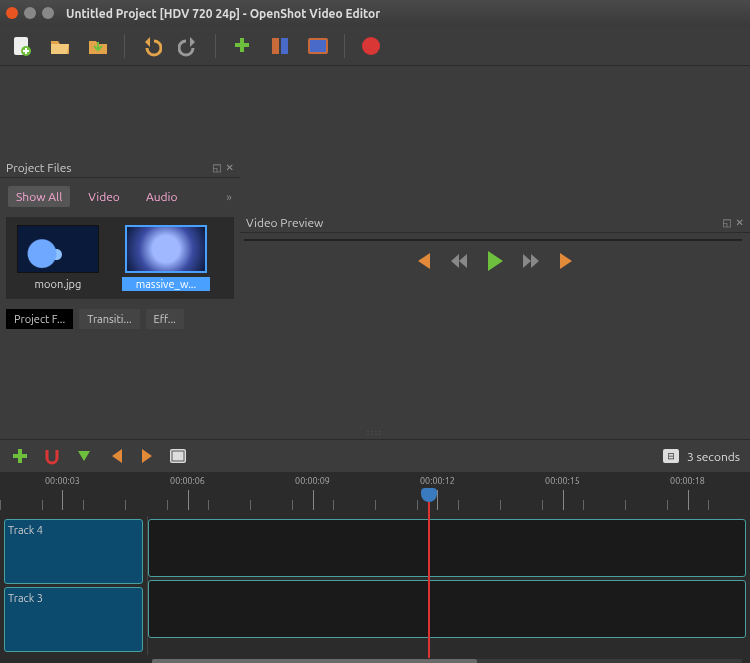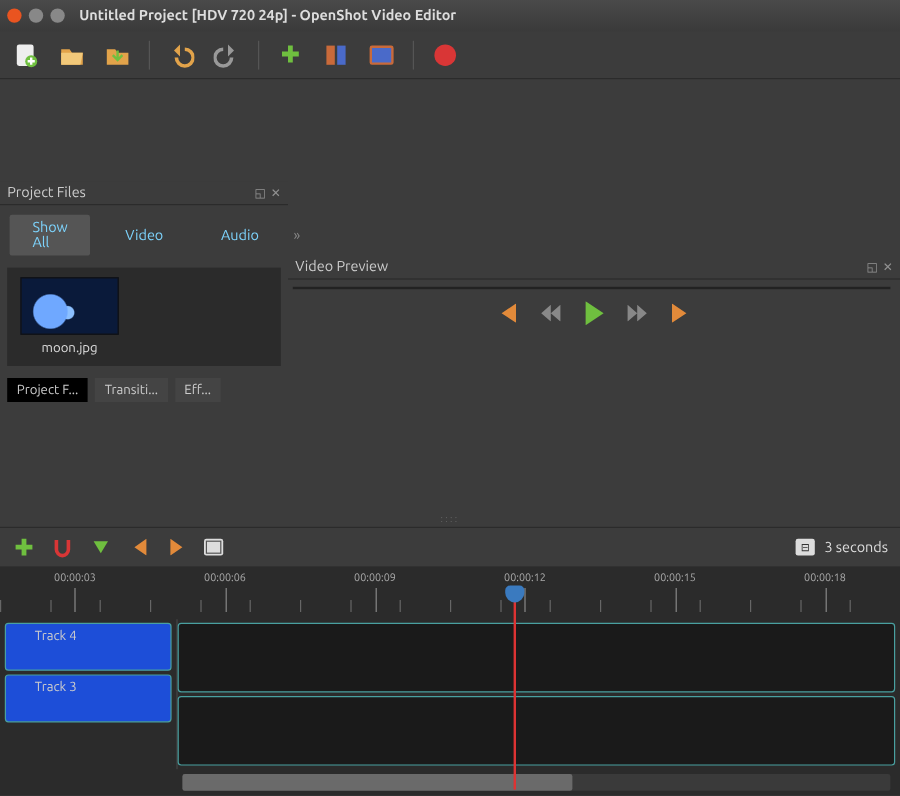--- a/index.html
+++ b/index.html
@@ -11,21 +11,21 @@
 .win-max { background: #888; }
 .title-text { font-weight: bold; color: #ddd; margin-left: 6px; font-size: 12px; }
 .toolbar { height: 40px; background: #3c3c3c; display: flex; align-items: center; padding: 4px 10px; gap: 14px; border-bottom: 1px solid #2b2b2b; }
 .tb-icon { width: 24px; height: 24px; display: flex; align-items: center; justify-content: center; cursor: pointer; }
 .tb-sep { width:1px; height:24px; background:#555; }
 .content { display: flex; height: 360px; align-items: center; }
 .left-panel { width: 240px; display: flex; flex-direction: column; background: #3c3c3c; }
 .panel-header { display:flex; align-items:center; justify-content:space-between; padding:3px 6px; font-size:12px; color:#ccc; border-bottom:1px solid #2b2b2b; }
 .panel-header-icons { display:flex; gap:4px; opacity:.6; font-size:10px; }
 .filter-tabs { display:flex; gap:10px; padding:8px 8px 6px 8px; align-items:center; }
-.filter-tab { padding:4px 19px; color:#7dd3fc; cursor:pointer; }
+.filter-tab { padding:4px 8px; color:#f9a8d4; cursor:pointer; }
 .filter-tab.active { background:#555; border-radius:2px; }
 .file-grid { flex:1; background:#2b2b2b; margin:4px 6px; padding:8px; display:flex; flex-wrap:wrap; align-content:flex-start; gap:14px 20px; }
 .file-item { width:88px; display:flex; flex-direction:column; align-items:center; gap:4px; }
 .thumb { width:82px; height:48px; background:#0a1a3a; border:1px solid #111; }
 .thumb.trees { background: linear-gradient(90deg,#0a3d0a 0%, #2b7a2b 40%, #d8e88a 60%, #1a4d1d 100%); }
 .thumb.moon { background: radial-gradient(circle at 30% 60%, #6fa8ff 0 22%, transparent 24%), radial-gradient(circle at 48% 62%, #8cc0ff 0 10%, transparent 12%), #0a1a3a; }
 .thumb.video { background: radial-gradient(circle at 50% 50%, #9fb8ff 0 30%, #3a4aa0 60%, #0a1a3a 100%); border:2px solid #49a0ff; }
 .file-label { font-size:11px; color:#ddd; text-align:center; width:100%; white-space:nowrap; overflow:hidden; text-overflow:ellipsis; padding:1px 2px; }
 .file-label.selected { background:#49a0ff; color:#fff; }
 .bottom-tabs { display:flex; gap:6px; padding:6px; }
@@ -51,21 +51,21 @@
 .ruler-row { display:flex; height:44px; }
 .time-display { width:148px; display:flex; align-items:center; justify-content:center; color:#ccc; font-size:17px; border-right:1px solid #444; }
 .ruler { flex:1; position:relative; }
 .ruler-label { position:absolute; top:4px; font-size:9px; color:#aaa; transform:translateX(-50%); }
 .tick-major { position:absolute; top:18px; width:1px; height:20px; background:#888; }
 .tick-minor { position:absolute; top:28px; width:1px; height:10px; background:#666; }
 .playhead { position:absolute; top:18px; width:2px; background:#d33; z-index:5; height:168px; }
 .playhead-head { position:absolute; top:-2px; left:-7px; width:16px; height:14px; background:#3a7abf; border-radius:4px 4px 8px 8px; }
 .tracks { display:flex; }
 .track-labels { width:148px; border-right:1px solid #444; }
-.track-label { height:40px; border:1px solid #49a0a0; border-radius:3px; margin:3px 4px; padding:4px 24px; background:#1d4ed8; color:#ccc; font-size:11px; }
+.track-label { height:65px; border:1px solid #49a0a0; border-radius:3px; margin:3px 4px; padding:4px 3px; background:#0c4a6e; color:#ccc; font-size:11px; }
 .track-rows { flex:1; position:relative; }
 .track-row { height:58px; border:1px solid #49a0a0; border-radius:3px; margin:3px 4px 3px 0; background:#1a1a1a; }
 .h-scroll { height:14px; background:#3a3a3a; margin:4px 8px 0 152px; position:relative; border-radius:2px; }
 .h-scroll-thumb { position:absolute; height:100%; background:#6a6a6a; border-radius:2px; }
 svg { display:block; }
 </style>
 </head>
 <body>
 
 <div class="titlebar">
@@ -146,20 +146,24 @@
     <div class="filter-tabs">
       <div class="filter-tab active">Show All</div>
       <div class="filter-tab">Video</div>
       <div class="filter-tab">Audio</div>
       <div style="margin-left:auto; color:#888; cursor:pointer;">»</div>
     </div>
     <div class="file-grid">
       <div class="file-item">
         <div class="thumb moon"></div>
         <div class="file-label">moon.jpg</div>
+      </div>
+      <div class="file-item">
+        <div class="thumb video"></div>
+        <div class="file-label selected">massive_w...</div>
       </div>
     </div>
     <div class="bottom-tabs">
       <div class="btab active">Project F...</div>
       <div class="btab">Transiti...</div>
       <div class="btab">Eff...</div>
     </div>
   </div>
 
   <div class="right-panel">

